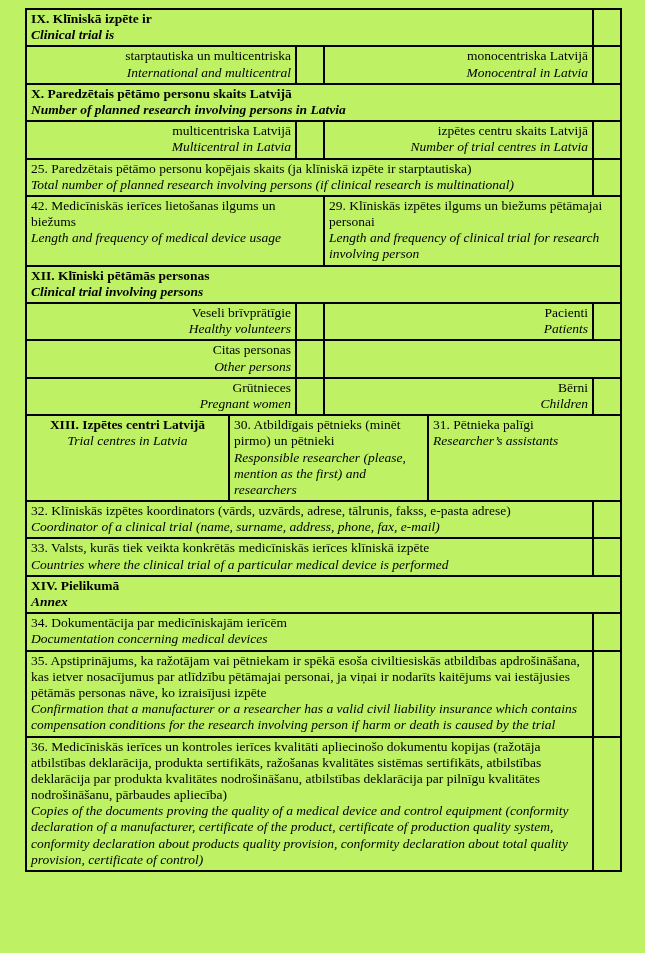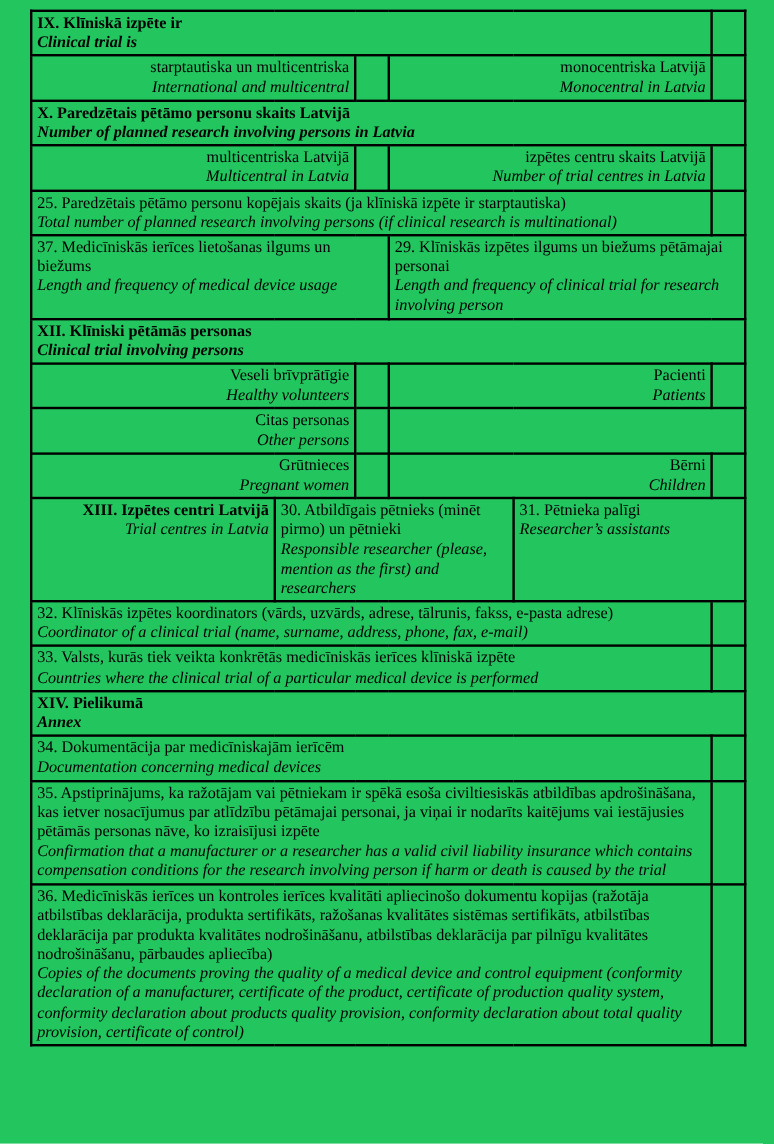--- a/index.html
+++ b/index.html
@@ -5,21 +5,21 @@
   html, body { margin: 0; padding: 0; }
   body {
     width: 645px; height: 953px;
     background: #ffffff;
     font-family: "Liberation Serif", serif;
     color: #000000;
     overflow: hidden;
   }
   .page {
     width: 645px; height: 953px;
-    background: #22c55e;
+    background: #bef264;
     padding: 8px 0 0 25px;
     box-sizing: border-box;
   }
   table.form {
     border-collapse: collapse;
     table-layout: fixed;
     width: 595px;
   }
   td {
     border: 2px solid #000000;
@@ -27,21 +27,21 @@
     padding: 1px 4px 2px 4px;
     font-size: 13.5px;
     line-height: 1.2;
     word-wrap: break-word;
   }
   .en { font-style: italic; }
   td.hd .lv { font-weight: bold; }
   td.hd .en { font-weight: bold; font-style: italic; }
   td.opt { text-align: right; }
   td.ctr { text-align: left; }
-  td.c13 { text-align: right; }
+  td.c13 { text-align: center; }
   td.c13 .lv { font-weight: bold; }
   td.box { padding: 0; }
 </style>
 </head>
 <body>
 
 <div class="page">
   <table class="form">
     <colgroup>
       <col style="width:203px">
@@ -99,21 +99,21 @@
         <div class="lv">25. Paredzētais pētāmo personu kopējais skaits (ja klīniskā izpēte ir starptautiska)</div>
         <div class="en">Total number of planned research involving persons (if clinical research is multinational)</div>
       </td>
       <td class="box"></td>
     </tr>
 
 
 
     <tr>
       <td colspan="3">
-        <div class="lv">37. Medicīniskās ierīces lietošanas ilgums un biežums</div>
+        <div class="lv">42. Medicīniskās ierīces lietošanas ilgums un biežums</div>
         <div class="en">Length and frequency of medical device usage</div>
       </td>
       <td colspan="3">
         <div class="lv">29. Klīniskās izpētes ilgums un biežums pētāmajai personai</div>
         <div class="en">Length and frequency of clinical trial for research involving person</div>
       </td>
     </tr>
 
     <tr>
       <td class="hd" colspan="6">

